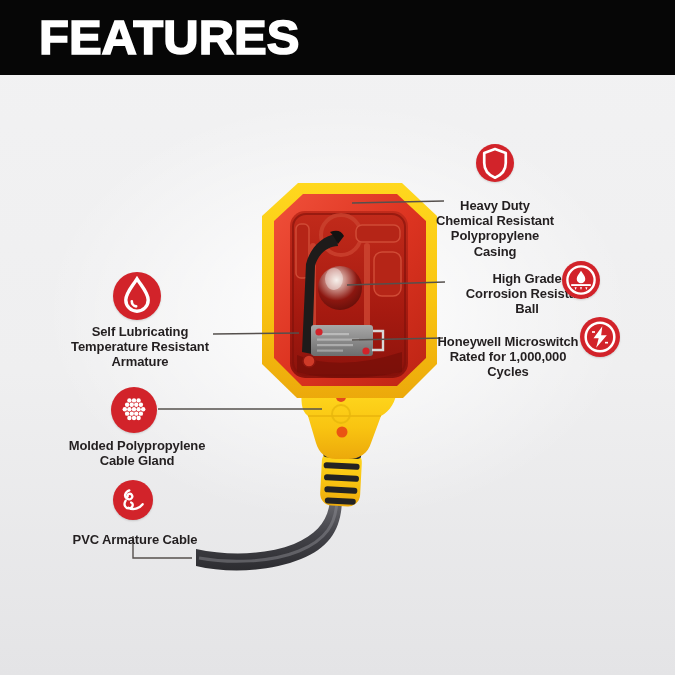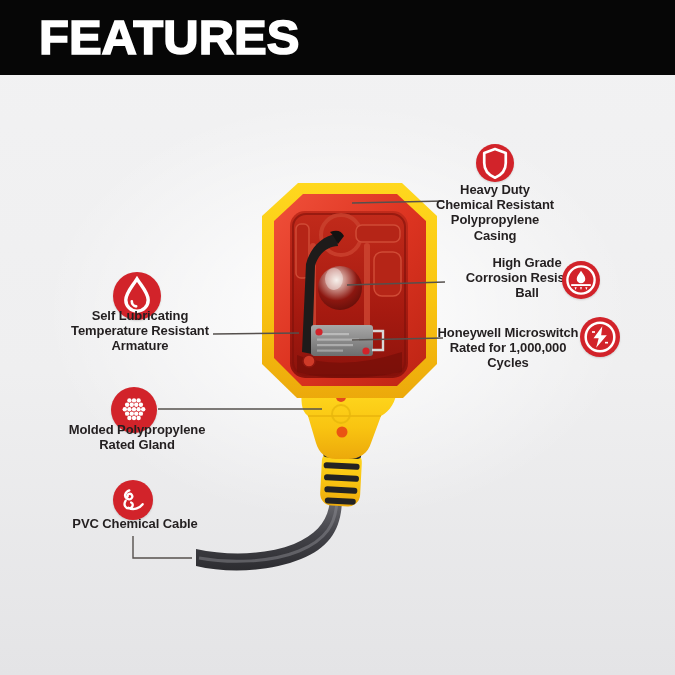--- a/index.html
+++ b/index.html
@@ -20,21 +20,21 @@
   }
   .art { position:absolute; left:0; top:0; width:675px; height:675px; pointer-events:none; }
   .callout { position:absolute; text-align:center; }
   .callout-icon {
     display:inline-block; border-radius:50%;
     background:#d2232a; box-shadow:0 1px 2px rgba(0,0,0,.15);
   }
   .callout-icon svg { display:block; width:100%; height:100%; }
   .callout-label {
     position:absolute; text-align:center; white-space:pre-line;
-    font-size:13px; font-weight:bold; color:#231f20; line-height:1.17; letter-spacing:-0.1px;
+    font-size:13px; font-weight:bold; color:#231f20; line-height:1.17; letter-spacing:-0.1px;margin-top:16px;
   }
 </style>
 </head>
 <body>
 
 <div class="page">
 
   <div class="header">
     <div class="header-title">FEATURES</div>
   </div>
@@ -162,21 +162,21 @@
         <path d="M12 6.2 C13.5 8.4 14.7 9.9 14.7 11.3 A2.7 2.7 0 0 1 9.3 11.3 C9.3 9.9 10.5 8.4 12 6.2 Z" fill="#fff"></path>
         <line x1="5.8" y1="15.2" x2="18.2" y2="15.2" stroke="#fff" stroke-width="1.2"></line>
         <polygon points="7.9,16.6 9.3,16.6 8.6,18.3" fill="#fff"></polygon>
         <polygon points="11.3,16.6 12.7,16.6 12,18.3" fill="#fff"></polygon>
         <polygon points="14.7,16.6 16.1,16.6 15.4,18.3" fill="#fff"></polygon>
       </svg>
     </span>
   </div>
 
   <div class="callout">
-    <div class="callout-label" style="left:430px;top:325px;width:156px;">Honeywell Microswitch
+    <div class="callout-label" style="left:430px;top:318px;width:156px;">Honeywell Microswitch
 Rated for 1,000,000
 Cycles</div>
     <span class="callout-icon" style="position:absolute;left:580px;top:317px;width:40px;height:40px;">
       <svg viewBox="0 0 24 24">
         <circle cx="12" cy="12" r="8.6" fill="none" stroke="#fff" stroke-width="1.5"></circle>
         <polygon points="13.4,5.6 8.1,12.8 11.2,12.8 9.7,18.4 16.1,10.9 12.7,10.9" fill="#fff"></polygon>
         <line x1="7.2" y1="9" x2="9" y2="9" stroke="#fff" stroke-width="1"></line>
         <line x1="15" y1="15.4" x2="16.8" y2="15.4" stroke="#fff" stroke-width="1"></line>
       </svg>
     </span>
@@ -212,27 +212,27 @@
         <circle cx="8.4" cy="13.9" r="1.15"></circle>
           <circle cx="10.8" cy="13.9" r="1.15"></circle>
           <circle cx="13.2" cy="13.9" r="1.15"></circle>
           <circle cx="15.6" cy="13.9" r="1.15"></circle>
         <circle cx="9.6" cy="16.2" r="1.15"></circle>
           <circle cx="12" cy="16.2" r="1.15"></circle>
           <circle cx="14.4" cy="16.2" r="1.15"></circle>
       </svg>
     </span>
     <div class="callout-label" style="left:59px;top:422px;width:156px;">Molded Polypropylene
-Rated Gland</div>
+Cable Gland</div>
   </div>
 
   <div class="callout">
     <span class="callout-icon" style="position:absolute;left:113px;top:480px;width:40px;height:40px;">
       <svg viewBox="0 0 24 24">
         <path d="M9.8,6.2 c-2.6,0.9 -3.5,3.9 -1.3,5.1 c1.8,1 3.7,-0.6 2.9,-2.2 c-0.7,-1.4 -2.9,-0.9 -2.6,0.8
                  M7.6,12.4 c-1.6,2.4 -0.1,5 2.4,4.6 c2.1,-0.4 2.4,-2.9 0.9,-3.5
                  M9.2,16.6 c2.9,1.9 6.6,0.5 8.6,-2.1" fill="none" stroke="#fff" stroke-width="1.4" stroke-linecap="round"></path>
       </svg>
     </span>
-    <div class="callout-label" style="left:57px;top:516px;width:156px;">PVC Chemical Cable</div>
+    <div class="callout-label" style="left:57px;top:516px;width:156px;">PVC Armature Cable</div>
   </div>
 
 </div>
 
 </body></html>

